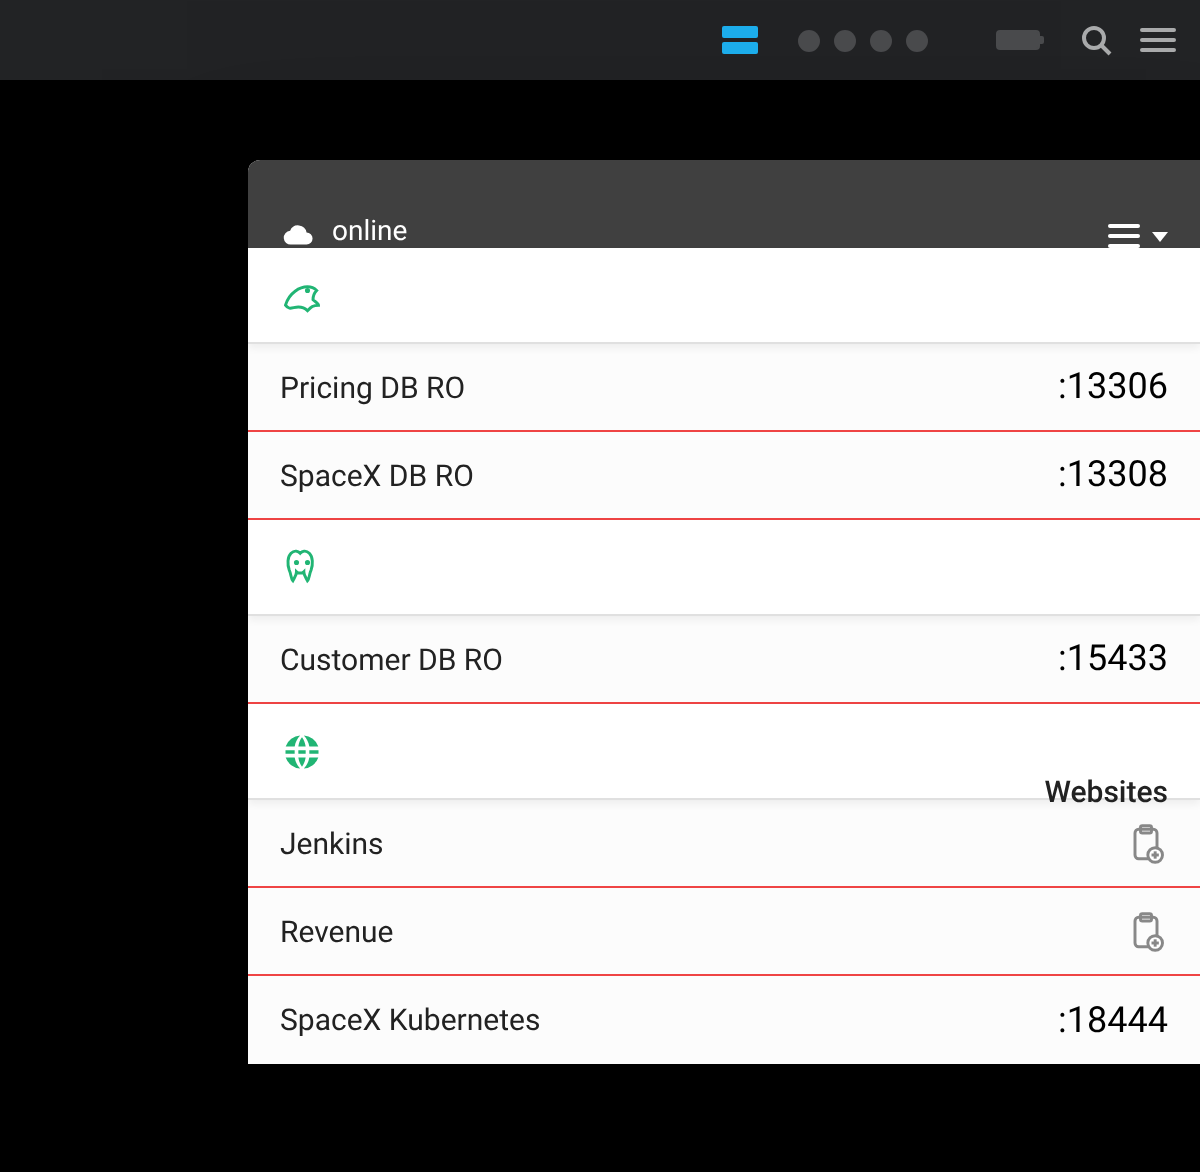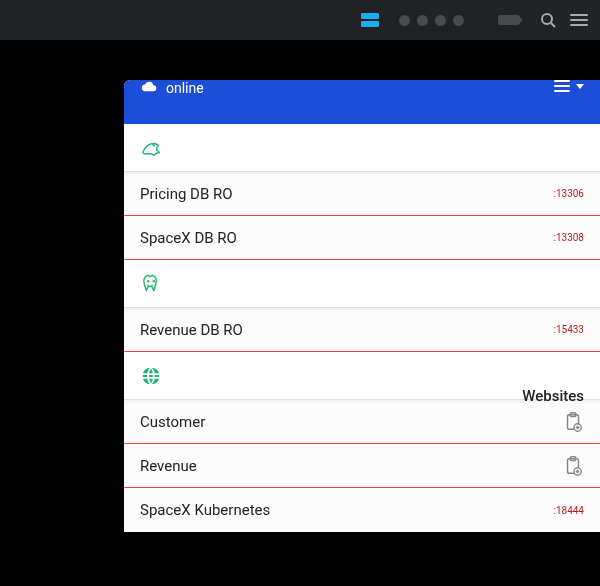--- a/index.html
+++ b/index.html
@@ -89,23 +89,23 @@
       top: 80px;
       right: 0;
       width: 476px;
       background: #fff;
       border-radius: 6px 0 0 0;
       box-shadow: -50px 80px 120px -20px rgba(0,0,0,0.6), 0 20px 60px rgba(0,0,0,0.6);
       overflow: hidden;
     }
     .win-header {
       height: 44px;
-      background: #1d4ed8;
-      display: flex;
-      align-items: flex-start;
+      background: #404040;
+      display: flex;
+      align-items: flex-end;
       padding: 0 16px;
       color: #fff;
       font-size: 14px;
     }
     .cloud {
       width: 18px;
       height: 12px;
       margin-right: 8px;
       position: relative;
     }
@@ -158,21 +158,21 @@
       background: #fcfcfc;
       display: flex;
       align-items: center;
       padding: 0 16px;
       font-size: 15px;
       color: #222;
       border-bottom: 1px solid #ef4444;
     }
     .row:last-child { border-bottom: none; }
     .row-name { flex: 1; }
-    .row-port { color: #b91c1c; font-size: 10px; }
+    .row-port { color: #000000; font-size: 18px; }
     .clip-icon { width: 22px; height: 22px; }
     .clip-icon svg { fill: none; stroke: #888; stroke-width: 1.6; }
   </style>
 </head>
 <body>
 
 <div class="toolbar">
   <div class="toolbar-server-icon">
     <span></span>
       <span></span>
@@ -239,36 +239,36 @@
       <div class="section-icon">
         <svg viewBox="0 0 24 24" width="22" height="22" fill="none" stroke="#21b574" stroke-width="1.6">
           <path d="M6 4c-2 2-2 6-1 9 1 2 1 5 2 6 1-2 2-3 2-5 1 1 3 1 4 0 0 2 1 3 2 5 1-1 1-4 2-6 1-3 1-7-1-9-2-2-4-1-5 0-1-1-3-2-5 0z"></path>
           <circle cx="9" cy="9" r="0.6" fill="#21b574"></circle>
           <circle cx="15" cy="9" r="0.6" fill="#21b574"></circle>
         </svg>
       </div>
     </div>
   </div>
   <div class="row">
-    <div class="row-name">Revenue DB RO</div>
+    <div class="row-name">Customer DB RO</div>
     <div class="row-port">:15433</div>
   </div>
 
   <div class="section-head">
     <div class="section-head-left">
       <div class="section-icon">
         <svg viewBox="0 0 24 24" width="22" height="22" fill="#21b574">
           <path d="M11 3a9 9 0 00-7.9 6H8c.4-2.4 1.5-4.5 3-6zM3.1 15A9 9 0 0011 21c-1.5-1.5-2.6-3.6-3-6H3.1zM13 3c1.5 1.5 2.6 3.6 3 6h4.9A9 9 0 0013 3zm3 12c-.4 2.4-1.5 4.5-3 6a9 9 0 007.9-6H16zM10 9h4c-.3-2-1.1-3.8-2-5-1 1.2-1.7 3-2 5zm0 6c.3 2 1 3.8 2 5 .9-1.2 1.7-3 2-5h-4zm-7-4h5v2H3v-2zm13 0h5v2h-5v-2zm-6 0h4v2h-4v-2z"></path>
         </svg>
       </div>
     </div>
     <div class="section-head-label">Websites</div>
   </div>
   <div class="row">
-    <div class="row-name">Customer</div>
+    <div class="row-name">Jenkins</div>
     <div class="clip-icon">
       <svg viewBox="0 0 24 24" width="22" height="22">
         <rect x="6" y="4" width="12" height="16" rx="2"></rect>
         <rect x="9" y="2" width="6" height="4" rx="1"></rect>
         <circle cx="17" cy="18" r="4" fill="#fff"></circle>
         <line x1="17" y1="16" x2="17" y2="20"></line>
         <line x1="15" y1="18" x2="19" y2="18"></line>
       </svg>
     </div>
   </div>

